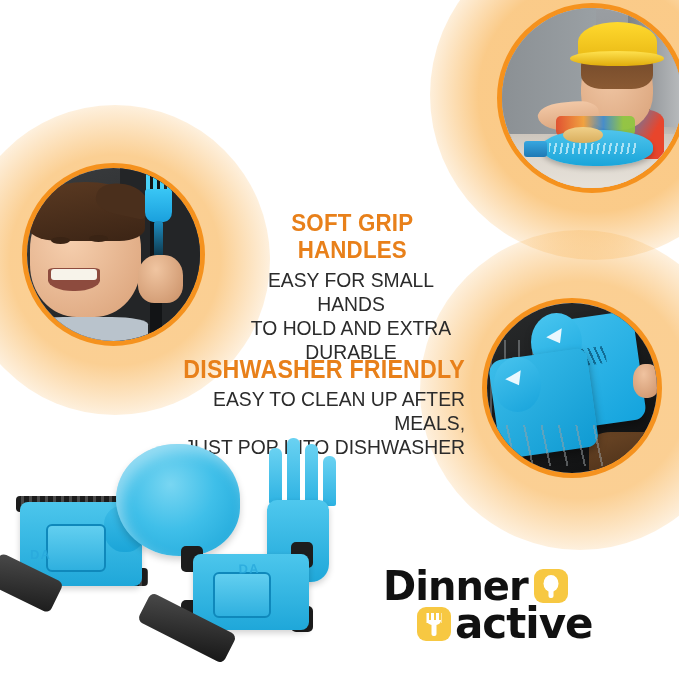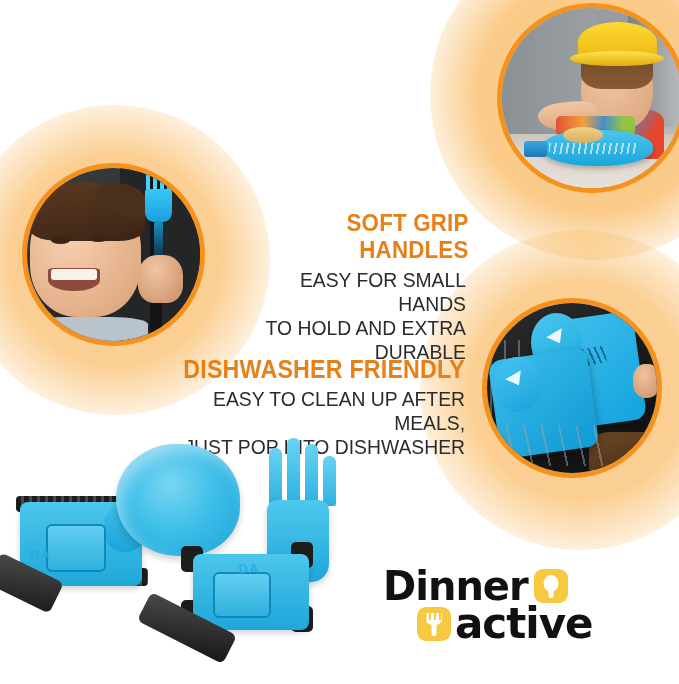--- a/index.html
+++ b/index.html
@@ -123,21 +123,21 @@
   }
   .body-text{
     color:#2b2b2b;line-height:1.15;
     font-family:"Liberation Sans", sans-serif;
     transform:scaleX(0.92);
   }
   #block-construction{left:60px;top:52px;width:400px;text-align:right;}
   #block-construction .heading{font-size:25px;transform-origin:right center;}
   #block-construction .body-text{font-size:22px;margin-top:4px;transform-origin:right center;}
 
-  #block-grip{left:236px;top:210px;width:250px;text-align:right;}
+  #block-grip{left:236px;top:210px;width:250px;text-align:center;}
   #block-grip .heading{font-size:24px;transform-origin:left center;}
   #block-grip .body-text{font-size:21px;margin-top:4px;transform-origin:left center;}
 
   #block-dishwasher{left:140px;top:355px;width:325px;text-align:right;}
   #block-dishwasher .heading{font-size:25px;transform-origin:right center;}
   #block-dishwasher .body-text{font-size:21px;margin-top:4px;transform-origin:right center;}
 
   
   #product-photo{position:absolute;left:0px;top:440px;width:400px;height:244px;}
   .util{position:absolute;}

